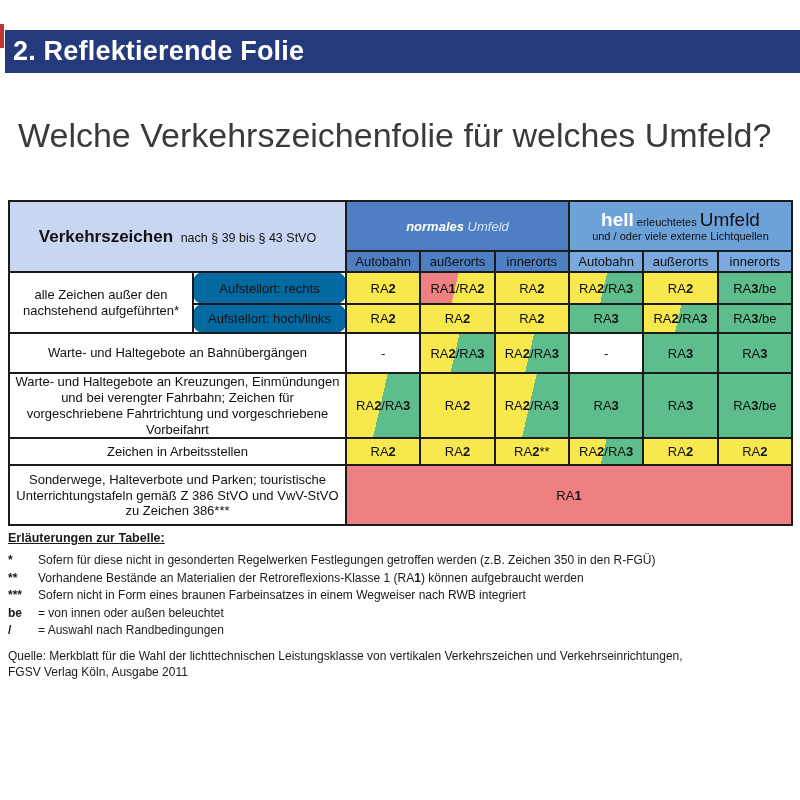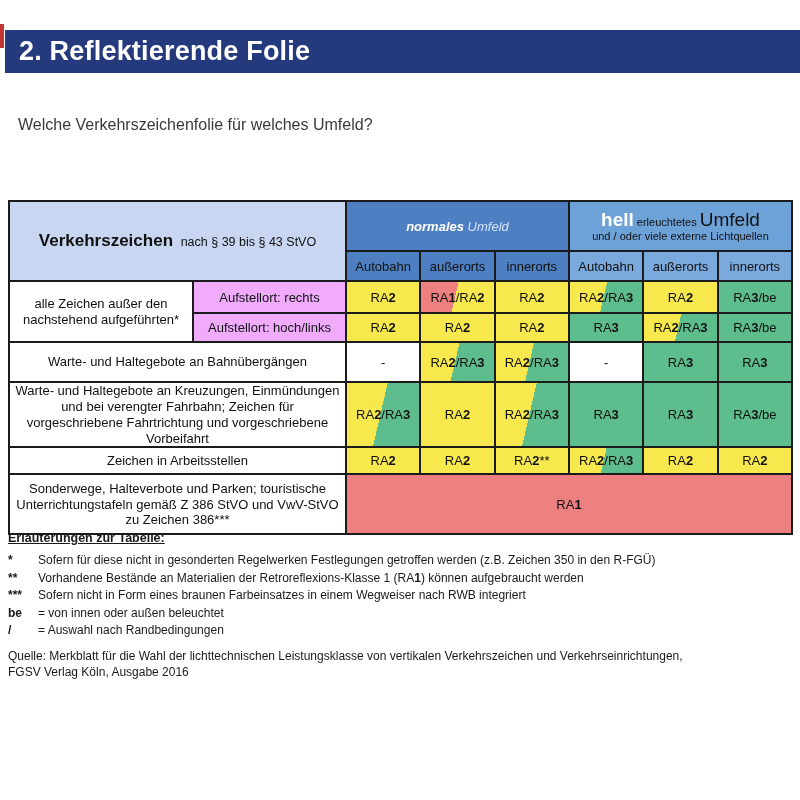--- a/index.html
+++ b/index.html
@@ -5,25 +5,25 @@
   html,body{margin:0;padding:0;}
   body{
     width:800px;height:800px;position:relative;background:#ffffff;
     font-family:"Liberation Sans","DejaVu Sans",sans-serif;color:#111;
     overflow:hidden;
   }
   
   .titlebar{
     position:absolute;left:5px;top:30px;width:795px;height:43px;
     background:var(--navy);color:#fff;display:flex;align-items:center;
-    padding-left:14px;box-sizing:border-box;font-size:27px;font-weight:bold;
+    padding-left:8px;box-sizing:border-box;font-size:27px;font-weight:bold;
     letter-spacing:.2px;
   }
   .red-sliver{position:absolute;left:0;top:24px;width:4px;height:24px;background:#c23434;}
-  .subtitle{position:absolute;left:18px;top:116px;font-size:16px;color:#3a3a3a;}
+  .subtitle{position:absolute;left:18px;top:116px;font-size:34px;color:#3a3a3a;}
 
   
   table.foil{
     position:absolute;left:8px;top:200px;width:785px;
     border-collapse:collapse;table-layout:fixed;
   }
   table.foil td{
     border:2px solid #1b1b1b;padding:0 2px;font-size:13px;color:#111;
     text-align:center;vertical-align:middle;box-sizing:border-box;
   }
@@ -31,25 +31,25 @@
   .corner-title{font-weight:bold;font-size:17px;}
   .corner-sub{font-size:12.5px;margin-left:4px;}
   td.g-norm{background:var(--blue-norm);color:#fff;font-size:19px;font-style:italic;}
   td.g-norm b{color:#ffffff;}
   td.g-norm .lite{color:#d3e2f6;}
   td.g-hell{background:var(--blue-hell);color:#e4eefb;line-height:1.1;}
   td.g-hell .hl1{font-size:19px;}
   td.g-hell .hl1 b{color:#fff;}
   td.g-hell .sm{font-size:11px;margin:8px 3px;}
   td.g-hell .hl2{font-size:11px;}
-  td.ch{font-size:12.5px;height:30px;padding:1px 0;}
+  td.ch{font-size:12.5px;height:21px;padding:1px 0;}
   td.ch-norm{background:var(--blue-norm);color:#dbe7f8;}
   td.ch-hell{background:var(--blue-hell-col);color:#e8f1fb;}
   td.rlabel{text-align:left;padding:3px 6px;background:#fff;line-height:1.22;}
-  td.rsub{text-align:left;padding:3px 9px;background:#f0abfc;}
+  td.rsub{text-align:left;padding:3px 9px;background:#0369a1;border-radius:10px;}
   td.val{font-size:13px;}
   td.val b{font-weight:bold;}
 
   
   .notes{position:absolute;left:8px;top:519px;width:786px;font-size:12px;color:#1a1a1a;}
   .notes h3{margin:12px 0 7px 0;font-size:12.5px;text-decoration:underline;}
   .fnrow{display:flex;line-height:17.5px;}
   .fnrow .marker{font-weight:bold;min-width:30px;flex:none;}
   .fnrow.gap{margin-top:4px;}
   .source{position:absolute;left:8px;top:648px;width:786px;font-size:12px;line-height:16px;color:#1a1a1a;}
@@ -175,14 +175,14 @@
       </div>
       <div class="fnrow">
         <span class="marker">/</span>
         <span><span>= Auswahl nach Randbedingungen</span></span>
       </div>
     </div>
 </div>
 
 <div class="source">
   <div>Quelle: Merkblatt für die Wahl der lichttechnischen Leistungsklasse von vertikalen Verkehrszeichen und Verkehrseinrichtungen,</div>
-  <div>FGSV Verlag Köln, Ausgabe 2016</div>
+  <div>FGSV Verlag Köln, Ausgabe 2011</div>
 </div>
 
 </body></html>

